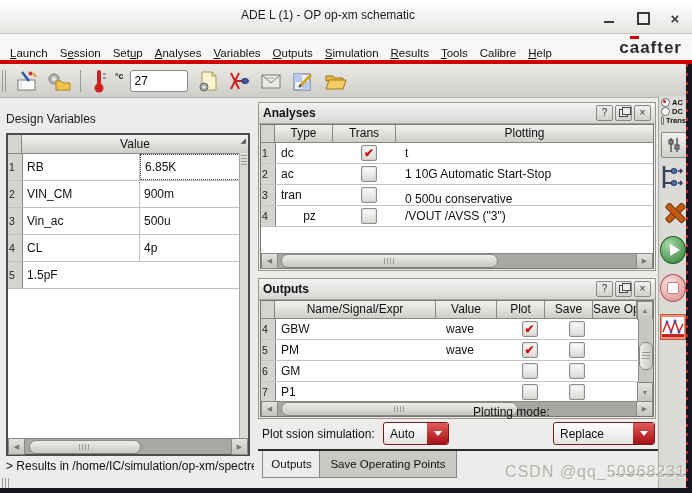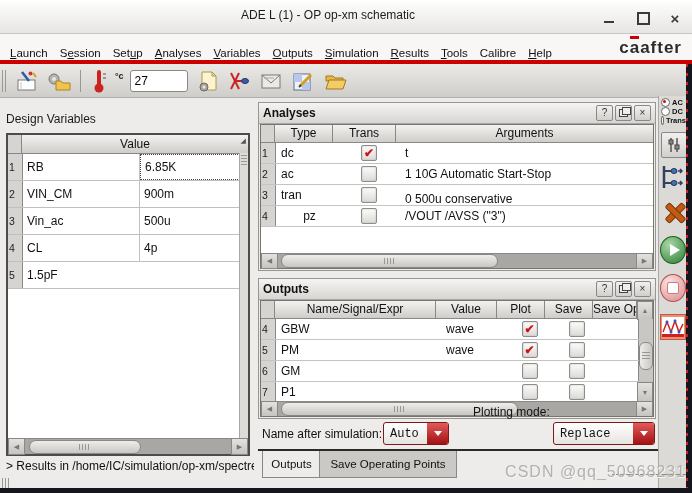--- a/index.html
+++ b/index.html
@@ -70,21 +70,21 @@
   .g-row{display:flex;height:20px;border-bottom:1px solid #c6c4c1;background:#fff;align-items:center;}
   .g-num{width:13px;align-self:stretch;background:#d6d4d1;border-right:1px solid #8a8886;font-size:10.5px;color:#222;display:flex;align-items:center;padding-left:1px;}
   .g-cell{font-size:12px;color:#111;padding-left:5px;overflow:hidden;white-space:nowrap;}
   .cb{width:14px;height:14px;background:linear-gradient(#fcfcfb,#dcdad7);border:1px solid #8f8d8a;border-radius:2px;box-shadow:inset 0 0 2px #bbb;display:flex;align-items:center;justify-content:center;margin:0 auto;}
   .cb span{display:none;font-size:12px;font-weight:bold;color:#cc1111;line-height:1;}
   .cb.on span{display:block;}
 
   
   .pc-label{font-size:12px;color:#111;}
   .dropdown{display:flex;height:23px;border:1px solid #7a1a1a;border-radius:3px;overflow:hidden;background:linear-gradient(#ffffff,#e6e4e1);}
-  .dd-value{flex:1;font-size:12px;color:#111;display:flex;align-items:center;padding-left:6px;white-space:nowrap;font-family:Liberation Mono, monospace;}
+  .dd-value{flex:1;font-size:12px;color:#111;display:flex;align-items:center;padding-left:6px;white-space:nowrap;}
   .dd-btn{width:21px;background:linear-gradient(#e25a5a,#a31212);display:flex;align-items:center;justify-content:center;}
   .dd-arrow{width:0;height:0;border-left:4px solid transparent;border-right:4px solid transparent;border-top:5px solid #fff;}
   .tabline{left:258px;top:448px;width:434px;height:2px;background:#2a2a2a;}
   .tab{position:absolute;top:450px;height:26px;font-size:11.5px;color:#111;display:flex;align-items:center;justify-content:center;border:1px solid #8a8886;border-top:none;}
   .tab.active{background:#edecea;}
   .tab.inactive{background:#cbc9c6;}
 
   
   .sidebar{left:658px;top:95px;width:28px;height:392px;background:#dcdad7;border-left:1px solid #aaa8a5;}
   .radio-row{display:flex;align-items:center;gap:2px;height:9px;padding-left:2px;}
@@ -261,21 +261,21 @@
       <div class="pbtn">
           <div class="float-glyph"></div>
         </div>
       <div class="pbtn">×</div>
     </div>
     <div class="grid-table">
       <div class="g-head">
         <div class="g-hcell" style="width:13px;background:#d6d4d1;"></div>
         <div class="g-hcell" style="width:57px;">Type</div>
         <div class="g-hcell" style="width:62px;">Trans</div>
-        <div class="g-hcell" style="flex:1;border-right:none;">Arguments</div>
+        <div class="g-hcell" style="flex:1;border-right:none;">Plotting</div>
       </div>
       <div class="g-row">
         <div class="g-num">1</div>
         <div class="g-cell" style="width:57px;">dc</div>
         <div style="width:62px;">
             <div class="cb on">
               <span>✔</span>
             </div>
           </div>
         <div class="g-cell" style="flex:1;">t</div>
@@ -402,21 +402,21 @@
         <div class="g-cell" style="flex:1;"></div>
       </div>
       <div class="hscroll" style="left:0;right:0;bottom:0;height:14px;">
         <div class="hs-arrow">◀</div>
         <div class="hs-thumb" style="width:235px;margin-left:3px;"></div>
         <div class="hs-arrow" style="margin-left:auto;">▶</div>
       </div>
     </div>
   </div>
 
-  <div class="abs pc-label" style="left:262px;top:426px;">Name after simulation:</div>
+  <div class="abs pc-label" style="left:262px;top:426px;">Plot ssion simulation:</div>
   <div class="abs dropdown" style="left:383px;top:421px;width:66px;">
     <div class="dd-value">Auto</div>
     <div class="dd-btn">
         <div class="dd-arrow"></div>
       </div>
   </div>
   <div class="abs pc-label" style="left:473px;top:404px;">Plotting mode:</div>
   <div class="abs dropdown" style="left:553px;top:421px;width:102px;">
     <div class="dd-value">Replace</div>
     <div class="dd-btn">

